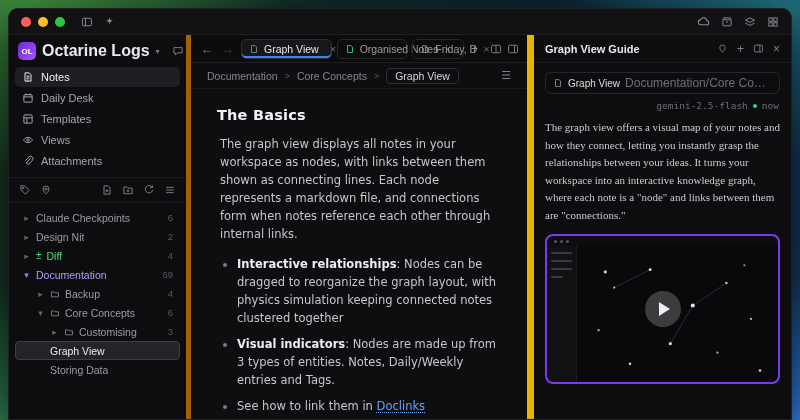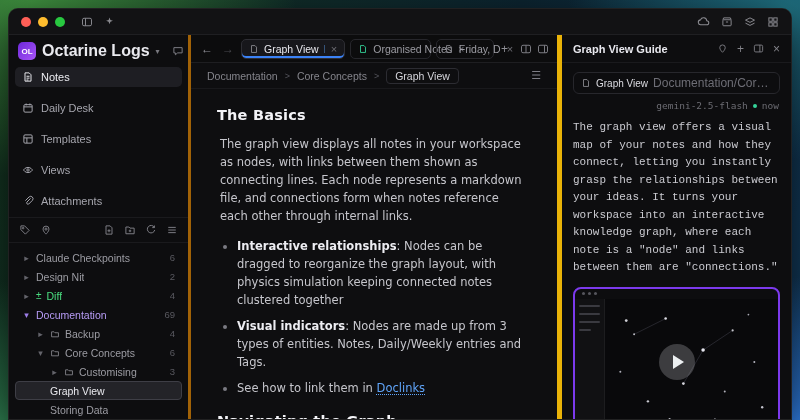--- a/index.html
+++ b/index.html
@@ -19,29 +19,29 @@
   border-radius:10px 10px 0 0;overflow:hidden;border:1px solid rgba(255,255,255,.09);
   box-shadow:0 14px 44px rgba(0,0,0,.65)}
 .titlebar{height:26px;display:flex;align-items:center;gap:11px;padding:0 12px;background:#121214;border-bottom:1px solid #1f1f22}
 .lights{display:flex;gap:7px;margin-right:5px}
 .light{width:10px;height:10px;border-radius:50%}
 .l-red{background:#ff5f57}.l-yellow{background:#febc2e}.l-green{background:#28c840}
 .tb-icon{color:#8a8a90;display:flex;align-items:center;cursor:pointer}
 .tb-right{margin-left:auto;display:flex;gap:11px;align-items:center;color:#9a9aa0}
 .app{display:flex;height:384px}
 
-.sidebar{width:182px;background:#0d0d0f;border-right:3px solid #a16207;display:flex;flex-direction:column;flex:none}
+.sidebar{width:182px;background:#0d0d0f;border-right:5px solid #a16207;display:flex;flex-direction:column;flex:none}
 .ws-row{display:flex;align-items:center;gap:6px;padding:7px 9px 5px}
 .ws-badge{width:18px;height:18px;border-radius:5px;background:linear-gradient(135deg,#6d28d9,#a855f7);
   color:#fff;font-size:8px;font-weight:700;display:flex;align-items:center;justify-content:center;flex:none}
 .ws-name{font-size:16px;font-weight:700;color:#e9e9ee;white-space:nowrap}
 .ws-chev{font-size:8px;color:#77777e}
 .spacer{flex:1}
 .icon-btn{color:#7e7e86;display:flex;align-items:center;cursor:pointer;font-size:11px;line-height:1}
-.nav{padding:2px 6px 4px;display:flex;flex-direction:column;gap:11px}
+.nav{padding:2px 6px 4px;display:flex;flex-direction:column;gap:1px}
 .nav-item{display:flex;align-items:center;gap:7px;height:20px;padding:0 7px;border-radius:5px;color:#a6a6ae;font-size:11px;cursor:pointer}
 .nav-item.active{background:#1e1e23;color:#ececf1}
 .side-toolbar{display:flex;align-items:center;gap:9px;padding:6px 10px;color:#7c7c84;border-top:1px solid #1a1a1d;border-bottom:1px solid #1a1a1d;margin-top:2px}
 .tree{flex:1;padding:5px 6px;overflow:hidden}
 .trow{display:flex;align-items:center;gap:5px;height:19px;padding:0 6px;border-radius:4px;color:#9c9ca3;font-size:10.5px;border:1px solid transparent;cursor:pointer}
 .trow .chev{width:9px;color:#64646b;font-size:9px;flex:none;text-align:center}
 .tlabel{white-space:nowrap;overflow:hidden;text-overflow:ellipsis}
 .tcount{margin-left:auto;color:#5a5a61;font-size:9.5px;flex:none}
 .d1{padding-left:20px}
 .d2{padding-left:34px}
@@ -68,32 +68,32 @@
 .crumb-sep{color:#55555c;font-size:9px}
 .editor{flex:1;padding:12px 26px 0;font-family:"DejaVu Sans",sans-serif;font-size:11.5px;line-height:18px;color:#c6c6cc;overflow:hidden}
 .editor h2{font-size:14.5px;line-height:20px;color:#f3f3f7;margin:4px 0 10px;font-weight:700;letter-spacing:.2px;font-family:"DejaVu Sans",sans-serif}
 .editor p{margin:0 3px 12px;max-width:338px}
 .editor ul{margin:2px 0 14px;padding-left:20px;max-width:332px}
 .editor li{margin-bottom:8px}
 .editor li::marker{color:#7a7a82}
 .editor b{color:#ededf2;font-weight:700}
 .doclink{color:#60a5fa;text-decoration:underline dotted;text-underline-offset:2px;cursor:pointer}
 
-.panel{width:234px;background:#0d0d0f;border-left:5px solid #eab308;display:flex;flex-direction:column;overflow:hidden;flex:none}
+.panel{width:264px;background:#0d0d0f;border-left:7px solid #eab308;display:flex;flex-direction:column;overflow:hidden;flex:none}
 .panel-head{display:flex;align-items:center;gap:9px;height:28px;padding:0 11px;border-bottom:1px solid #1a1a1d;flex:none}
 .panel-title{font-size:11px;font-weight:700;color:#e8e8ee;margin-right:auto;white-space:nowrap}
 .ph-glyph{color:#83838a;font-size:12px;line-height:1;cursor:pointer}
 .panel-body{flex:1;padding:9px 11px;overflow:hidden}
 .chip{display:inline-flex;align-items:center;gap:5px;border:1px solid #27272c;border-radius:6px;padding:3px 7px;max-width:100%;cursor:pointer}
 .chip-title{font-size:10px;color:#dcdce2;white-space:nowrap}
 .chip-path{font-size:12px;color:#6e6e76;white-space:nowrap;overflow:hidden;text-overflow:ellipsis}
 .prompt{margin-top:8px;border:1px solid #2a2a30;background:#17171b;border-radius:8px;padding:6px 9px;font-size:10.5px;color:#d8d8de;font-family:"DejaVu Sans",sans-serif}
 .meta{display:flex;justify-content:flex-end;align-items:center;gap:5px;margin:6px 1px 8px;font-size:9.5px;color:#6c6c73;font-family:"DejaVu Sans Mono",monospace}
 .meta-dot{width:4px;height:4px;border-radius:50%;background:#34d399}
-.response{font-family:Liberation Mono, monospace;font-size:11px;line-height:17.5px;color:#cbcbd1}
+.response{font-family:Liberation Serif, serif;font-size:11px;line-height:17.5px;color:#cbcbd1}
 .video{position:relative;margin-top:10px;height:150px;border:2px solid #7c3aed;border-radius:8px;background:#09090b;overflow:hidden;cursor:pointer}
 .mini-bar{position:absolute;top:0;left:0;right:0;height:10px;display:flex;gap:3px;align-items:center;padding-left:7px;background:rgba(255,255,255,.02)}
 .mini-dot{width:3px;height:3px;border-radius:50%;background:#55555c}
 .mini-side{position:absolute;top:10px;left:0;bottom:0;width:30px;background:rgba(255,255,255,.035);border-right:1px solid rgba(255,255,255,.05)}
 .mini-side i{display:block;height:2px;background:#3a3a40;margin:6px 4px 0;border-radius:1px}
 .stars{position:absolute;inset:0}
 .play{position:absolute;left:50%;top:50%;transform:translate(-50%,-50%);width:36px;height:36px;border-radius:50%;background:rgba(145,145,150,.38);display:flex;align-items:center;justify-content:center}
 .play-tri{width:0;height:0;border-left:11px solid #eceff1;border-top:7px solid transparent;border-bottom:7px solid transparent;margin-left:3px}
 </style>
 </head>

